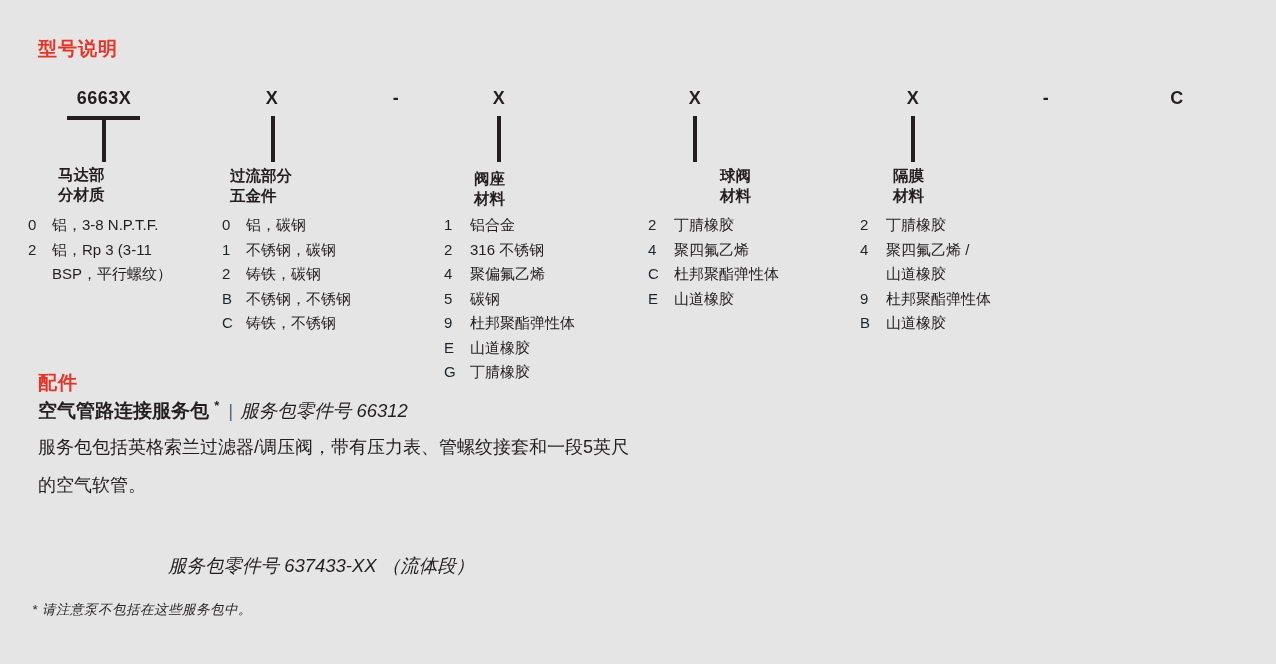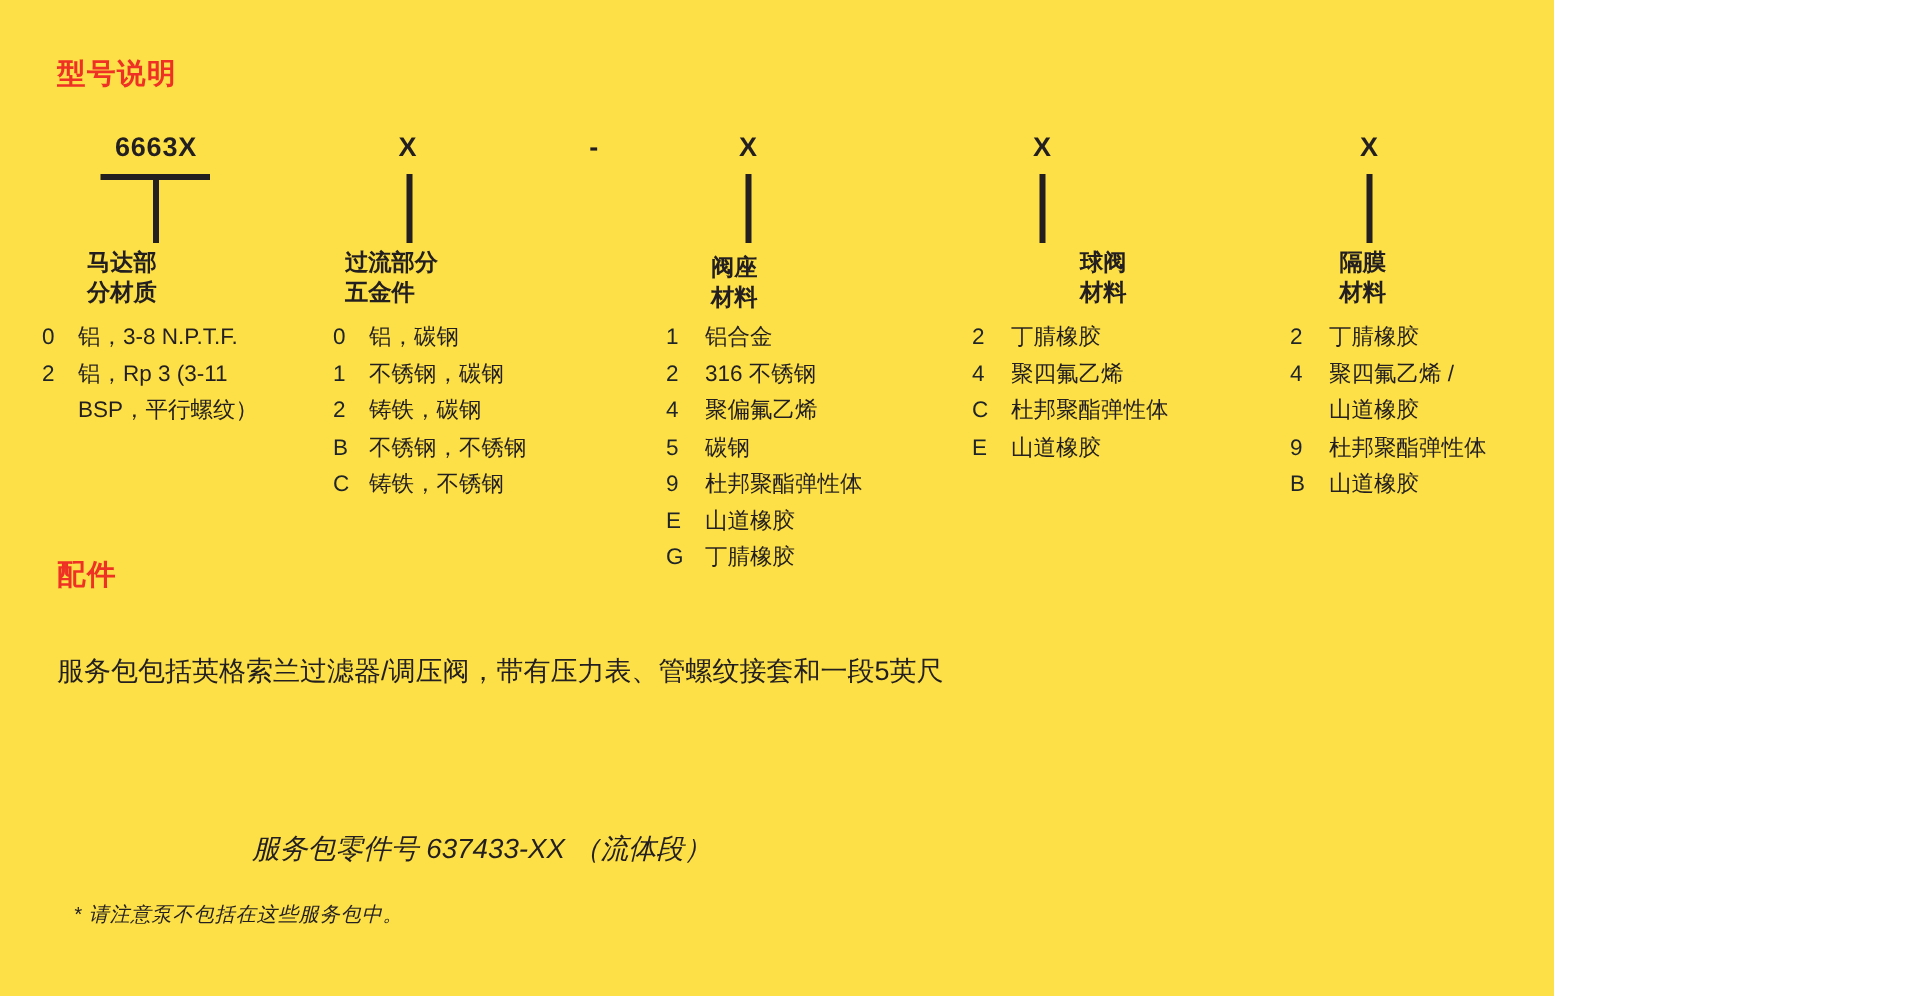--- a/index.html
+++ b/index.html
@@ -4,23 +4,23 @@
 <title>型号说明</title>
 <style>
   * { margin: 0; padding: 0; box-sizing: border-box; }
   html, body { background: #ffffff; }
   body {
     font-family: "Liberation Sans", "DejaVu Sans", sans-serif;
     color: #231f20;
   }
   .canvas {
     position: relative;
-    width: 1036px;
+    width: 1276px;
     height: 664px;
-    background: #fde047;
+    background: #e5e5e5;
     overflow: hidden;
     padding-left: 48px;
   }
   .abs { position: absolute; }
 
   .section-title {
     font-size: 19px;
     font-weight: bold;
     color: #ee3124;
     letter-spacing: 1px;
@@ -244,25 +244,30 @@
       <span class="opt-label">杜邦聚酯弹性体</span>
     </div>
     <div class="item-row">
       <span class="opt-code w26">B</span>
       <span class="opt-label">山道橡胶</span>
     </div>
   </div>
 
   <div class="abs section-title" style="left:38px; top:370px;">配件</div>
 
+  <div class="kit-line" style="left:38px; top:398px;">
+    <span class="kit-name">空气管路连接服务包</span>
+    <span class="kit-asterisk">*</span><span class="kit-divider">|</span><span class="kit-part">服务包零件号 66312</span>
+  </div>
 
   <div class="desc-block" style="left:38px; top:428px;">
     <span>服务包包括英格索兰过滤器/调压阀，带有压力表、管螺纹接套和一段5英尺</span>
+    <span>的空气软管。</span>
   </div>
 
 
   <div class="kit-line" style="left:168px; top:553px;">
     <span class="kit-part">服务包零件号 637433-XX （流体段）</span>
   </div>
 
-  <div class="footnote" style="left:49px; top:601px;">* 请注意泵不包括在这些服务包中。</div>
+  <div class="footnote" style="left:32px; top:601px;">* 请注意泵不包括在这些服务包中。</div>
 
 </div>
 
 </body></html>

